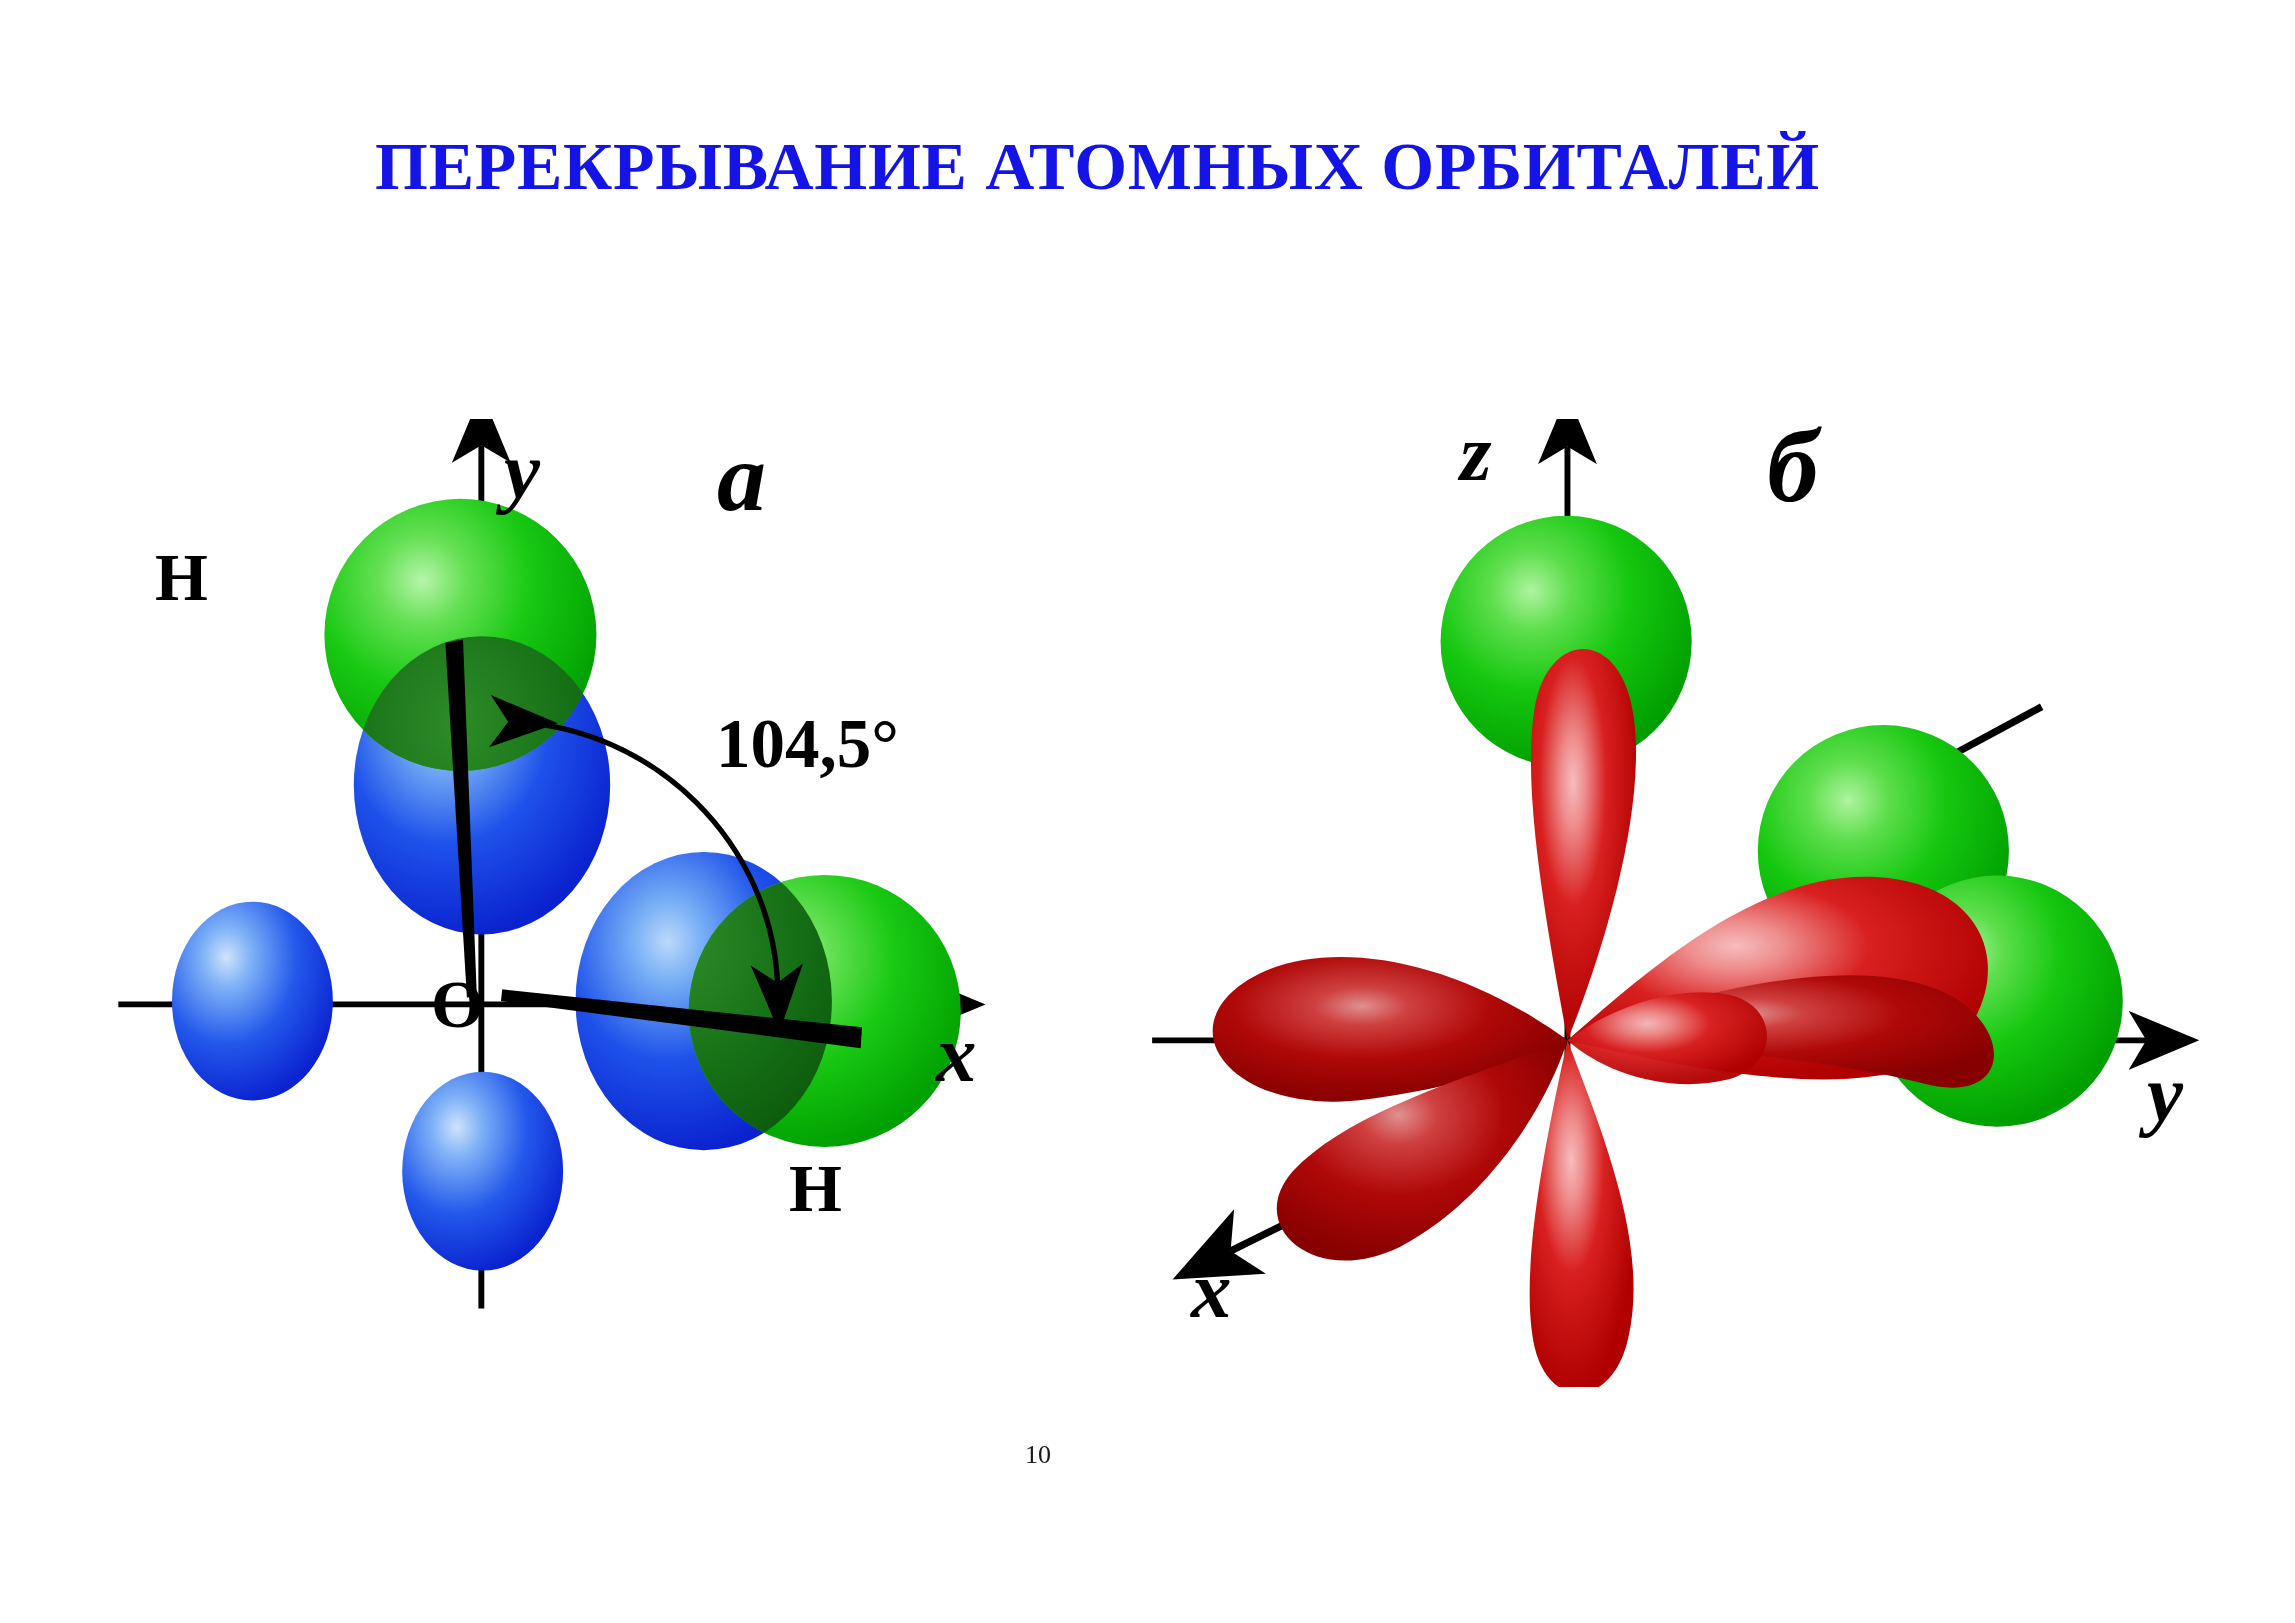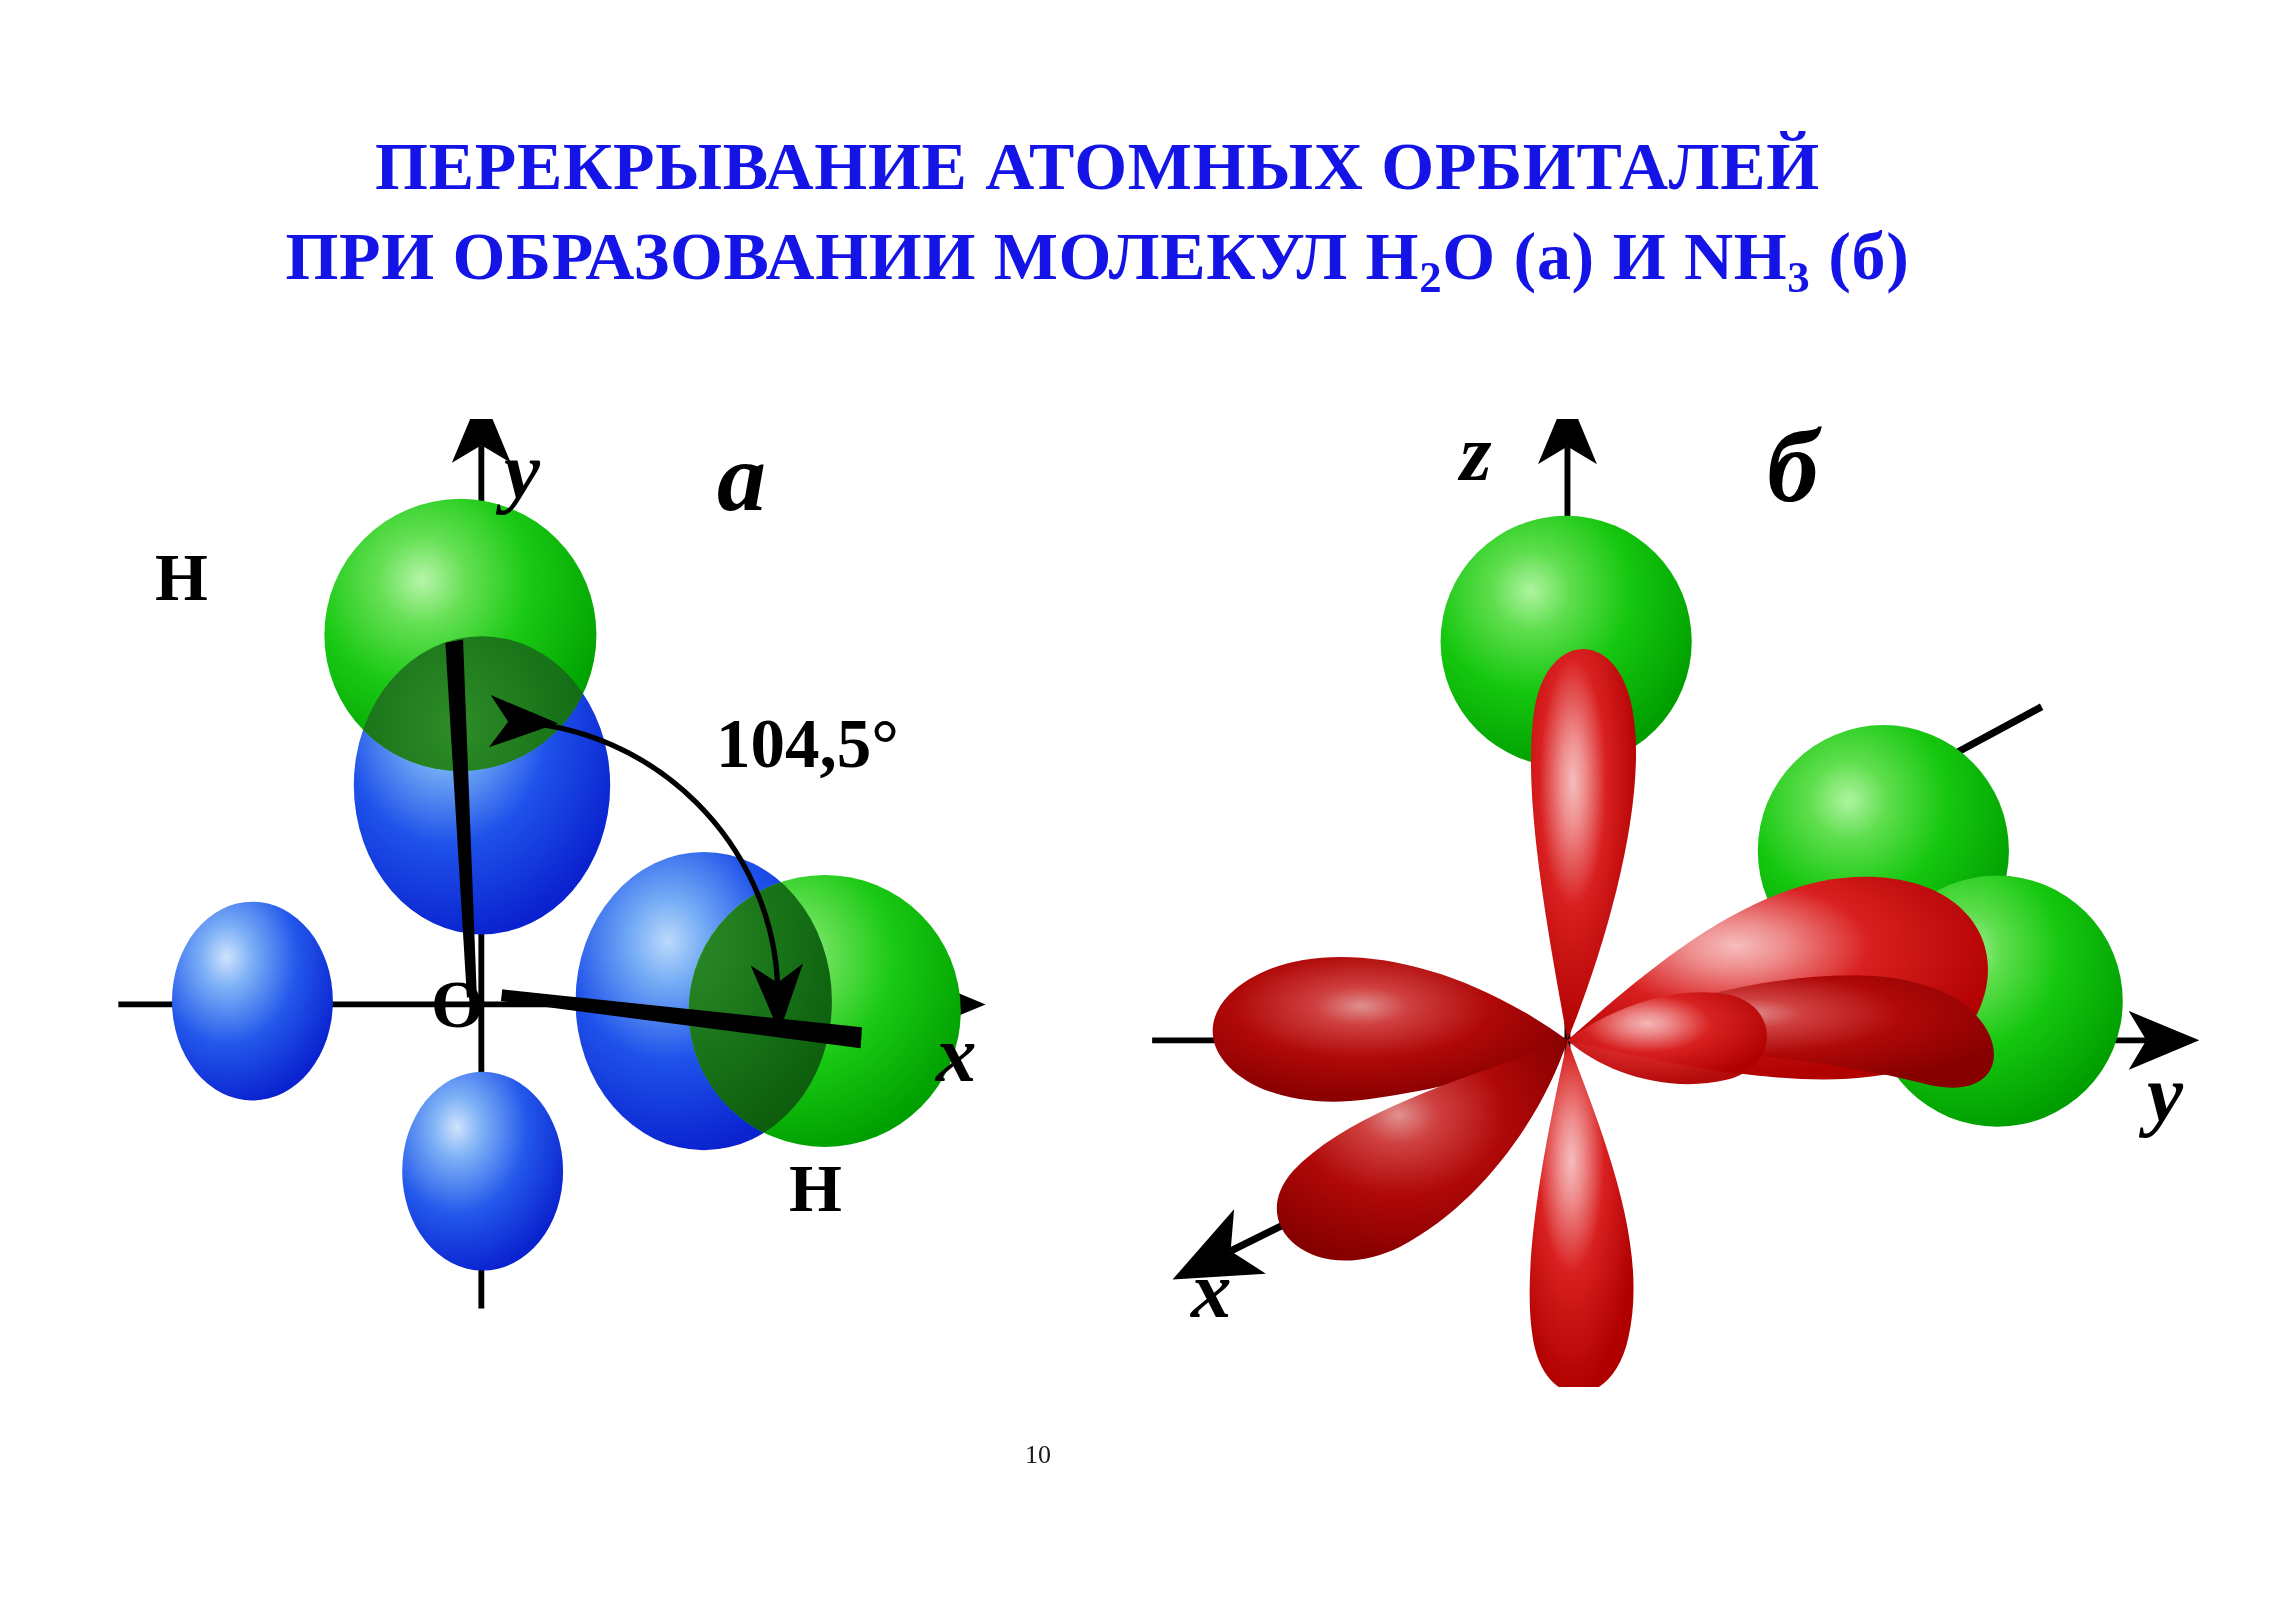--- a/index.html
+++ b/index.html
@@ -67,21 +67,20 @@
     line-height: 1;
   }
   .lab-serif-up  { font-weight: bold; }
   .lab-italic    { font-style: italic; font-weight: bold; }
 </style>
 </head>
 <body>
 
 <div id="slide-title">
   <span class="tline">ПЕРЕКРЫВАНИЕ АТОМНЫХ ОРБИТАЛЕЙ</span>
-  <span class="tline"><span>ПРИ ОБРАЗОВАНИИ МОЛЕКУЛ Н</span><sub>2</sub><span>О (а) И NH</span><sub>3</sub><span> (б)</span></span>
 </div>
 
 <div class="figure-panel" id="figure-h2o">
   <svg viewBox="0 0 1560 1480" xmlns="http://www.w3.org/2000/svg">
     <defs>
       <radialGradient id="gGreen" cx="36%" cy="30%" r="72%">
         <stop offset="0%" stop-color="#B7F5AA"></stop>
         <stop offset="22%" stop-color="#66E055"></stop>
         <stop offset="55%" stop-color="#19C913"></stop>
         <stop offset="100%" stop-color="#00A000"></stop>

